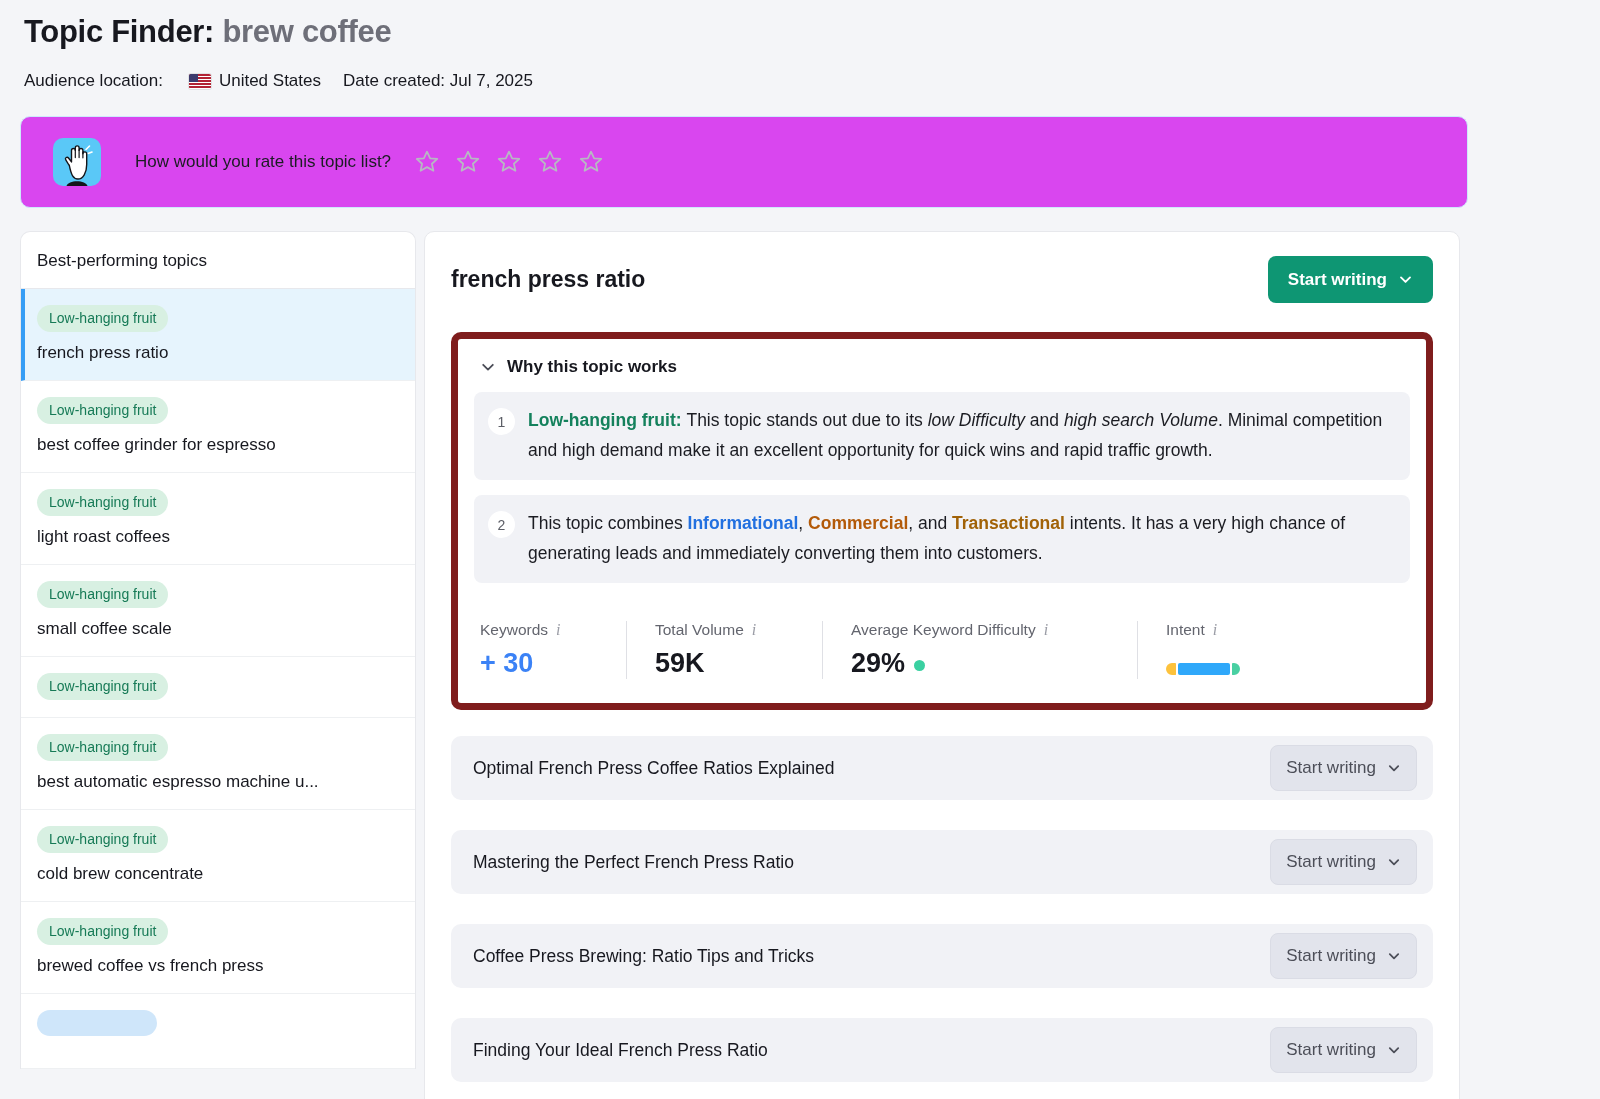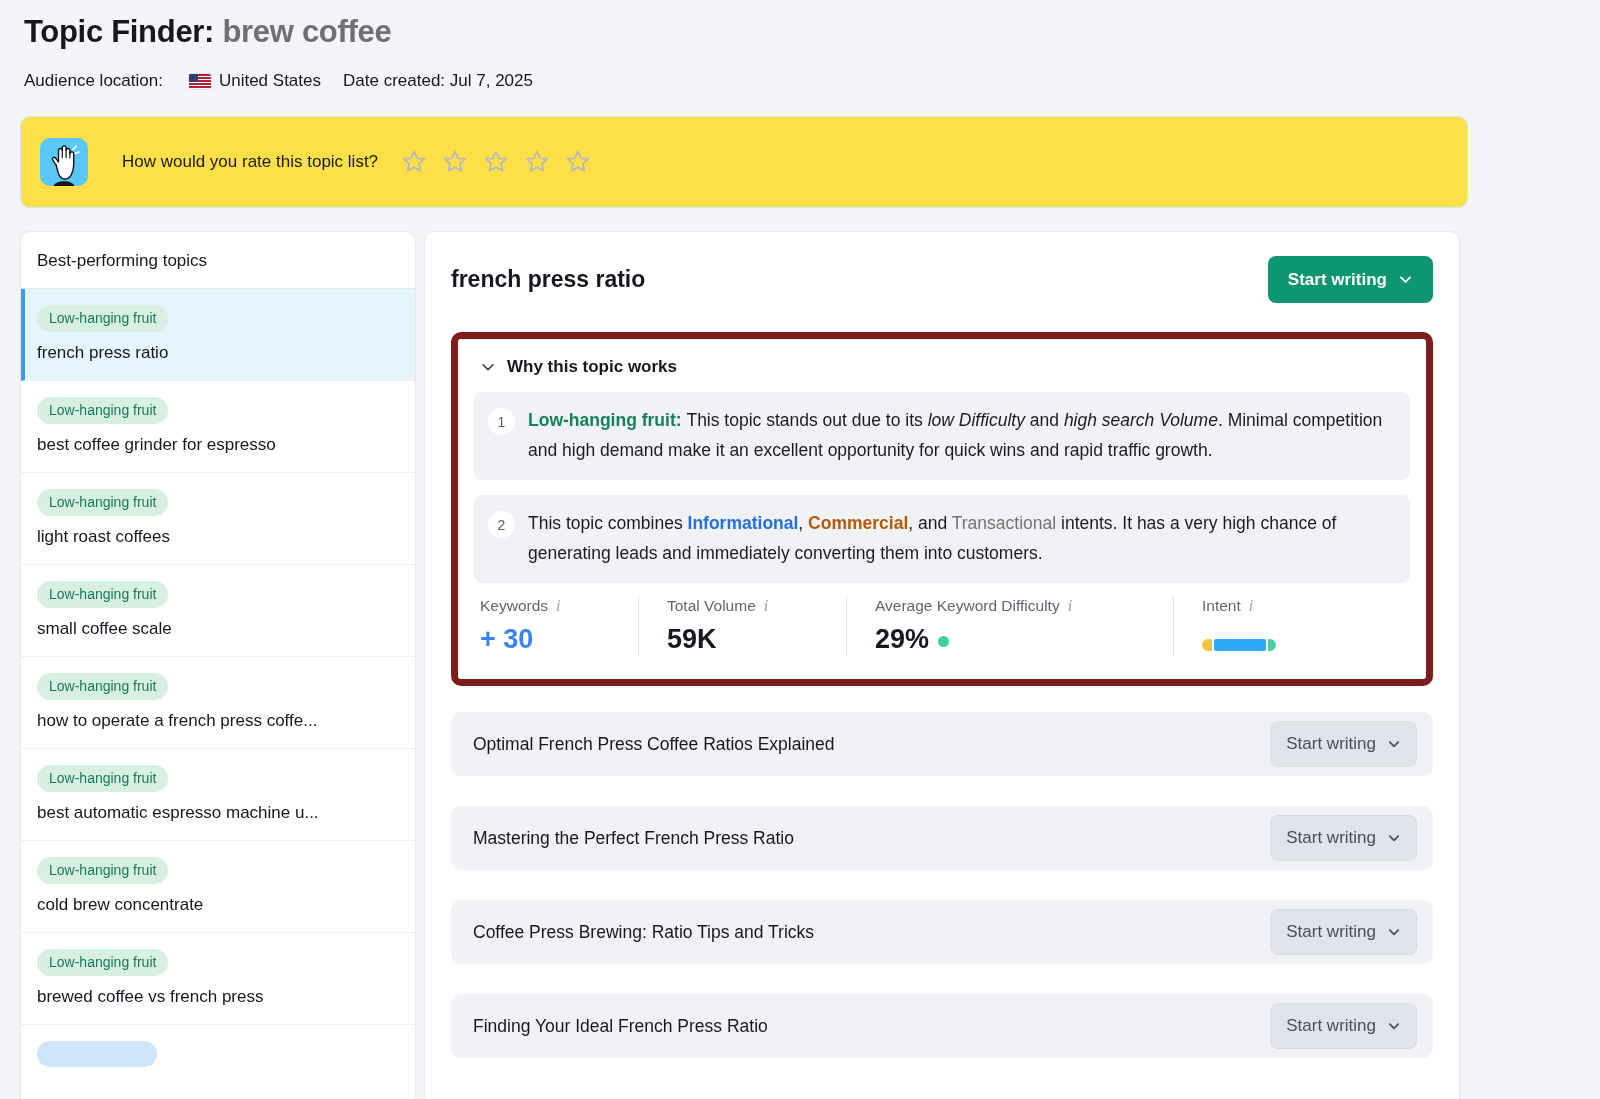--- a/index.html
+++ b/index.html
@@ -16,22 +16,22 @@
   .h1 { font-size:31px; font-weight:700; color:#17181f; letter-spacing:-0.3px; }
   .h1 .query { color:#6e6f79; }
   .meta-row { display:flex; align-items:center; margin-top:21px; font-size:17px; color:#17181f; }
   .meta-row .lbl { margin-right:26px; }
   .flag { width:22px; height:15px; border-radius:2px; position:relative; overflow:hidden; flex:none;
           background:repeating-linear-gradient(#b22234 0 1.5px, #ffffff 1.5px 3px); box-shadow:0 0 0 1px rgba(0,0,0,.08); margin-right:8px; }
   .flag::after { content:""; position:absolute; left:0; top:0; width:9px; height:8px; background:#3c3b6e; }
   .meta-gap { width:22px; }
 
   
-  .rating-banner { margin:25px 20px 0; width:1448px; height:92px; background:#fde047;
-    border:1px solid #cdeafb; border-radius:10px; display:flex; align-items:center; padding:0 19px; }
+  .rating-banner { margin:25px 20px 0; width:1448px; height:92px; background:#d946ef;
+    border:1px solid #cdeafb; border-radius:10px; display:flex; align-items:center; padding:0 32px; }
   .hand-box { width:48px; height:48px; flex:none; margin-right:34px; }
   .rating-q { font-size:17px; color:#1b1c22; margin-right:22px; }
   .stars { display:flex; gap:13px; align-items:center; }
   .star { width:28px; height:28px; cursor:pointer; display:block; }
 
   
   .content { display:flex; gap:8px; margin:23px 0 0 20px; align-items:flex-start; }
 
   
   .sidebar-card { width:396px; flex:none; background:#fff; border:1px solid #e7e8ec; border-bottom:none;
@@ -59,24 +59,24 @@
   .why-header .why-title { font-size:17px; font-weight:700; color:#17181f; }
   .why-point { margin-top:15px; background:#f1f2f6; border-radius:8px; padding:13px 18px 15px 14px; display:flex; gap:13px; }
   .point-num { flex:none; width:27px; height:27px; border-radius:50%; background:#fff; color:#5c5e66;
     font-size:14px; display:flex; align-items:center; justify-content:center; margin-top:3px; }
   .point-text { font-size:17.5px; line-height:30px; color:#1b1c22; }
   .seg-italic { font-style:italic; }
   .seg-bold { font-weight:400; }
   .seg-green-bold { font-weight:700; color:#14815c; }
   .seg-blue-bold { font-weight:700; color:#2270e0; }
   .seg-orange-bold { font-weight:700; color:#b35a09; }
-  .seg-teal-bold { font-weight:400; color:#737373; }
-
-  
-  .metrics-row { display:flex; margin-top:10px; padding:4px 0 8px;gap:12px; }
+  .seg-teal-bold { font-weight:700; color:#a16207; }
+
+  
+  .metrics-row { display:flex; margin-top:34px; padding:4px 0 8px; }
   .metric { padding-left:28px; }
   .metric:first-child { padding-left:6px; }
   .metric + .metric { border-left:1px solid #dfe0e5; }
   .m-keywords { width:152px; } .m-volume { width:196px; } .m-kd { width:315px; } .m-intent { flex:1; }
   .metric-label { font-size:15.5px; color:#63656e; display:flex; align-items:center; gap:8px; }
   .info-i { font-family:"Liberation Serif", serif; font-style:italic; color:#9b9da6; font-size:16px; cursor:pointer; }
   .metric-value { margin-top:9px; font-size:27px; font-weight:700; color:#17181f; display:flex; align-items:center; }
   .metric-value.blue { color:#3b82f6; }
   .kd-dot { display:inline-block; width:11px; height:11px; border-radius:50%; background:#3ad0a1; margin-left:9px; margin-top:4px; }
   .intent-bar { display:flex; gap:2px; margin-top:24px; align-items:center; }
@@ -165,21 +165,20 @@
     <div class="topic-title">light roast coffees</div>
   </div>
 
   <div class="topic-item">
     <span class="badge">Low-hanging fruit</span>
     <div class="topic-title">small coffee scale</div>
   </div>
 
   <div class="topic-item">
     <span class="badge">Low-hanging fruit</span>
-    <div class="topic-title">how to operate a french press coffe...</div>
   </div>
 
   <div class="topic-item">
     <span class="badge">Low-hanging fruit</span>
     <div class="topic-title">best automatic espresso machine u...</div>
   </div>
 
   <div class="topic-item">
     <span class="badge">Low-hanging fruit</span>
     <div class="topic-title">cold brew concentrate</div>

